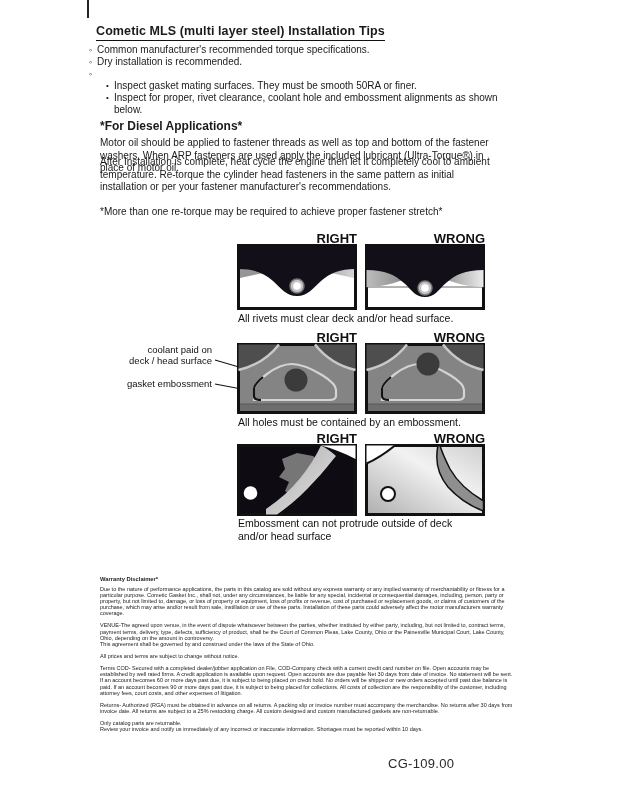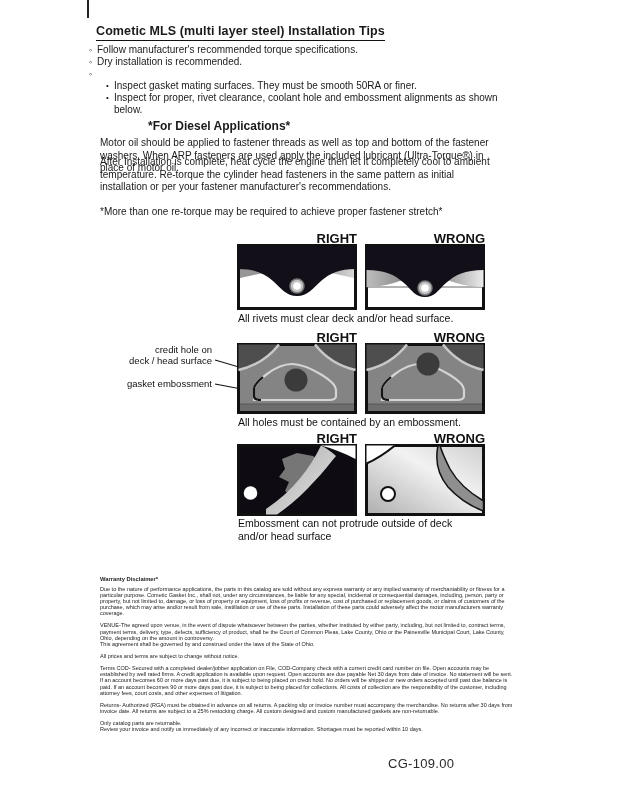--- a/index.html
+++ b/index.html
@@ -13,21 +13,21 @@
   #doc-title{left:96px;top:24px;font-size:12.5px;font-weight:bold;
     border-bottom:1.6px solid #111;padding-bottom:2px;letter-spacing:.1px;}
 
   .bullets{left:89px;top:44px;width:430px;font-size:10px;line-height:12px;}
   .bullet-row{display:flex;}
   .bullet-row.sub{margin-left:17px;}
   .bullet-marker{width:8px;flex:0 0 8px;font-size:9px;}
   .bullet-row.sub .bullet-marker{font-size:8px;}
 
   .h2{font-size:12px;font-weight:bold;}
-  #diesel-heading{left:100px;top:119px;margin-left:48px;}
+  #diesel-heading{left:100px;top:119px;}
   .para{left:100px;width:400px;font-size:10px;line-height:12.7px;}
   #diesel-para1{top:137px;}
   #diesel-para2{top:156px;}
   #diesel-note{top:206px;}
 
   .fig-label{width:120px;text-align:right;font-size:13px;color:#111;font-weight:bold;}
   .fig-caption{left:238px;width:260px;font-size:10.5px;line-height:13px;color:#111;}
 
   .figbox{display:block;}
 
@@ -49,21 +49,21 @@
 
 <div id="page">
 
   <div class="abs" id="corner-tick"></div>
 
   <div class="abs" id="doc-title">Cometic MLS (multi layer steel) Installation Tips</div>
 
   <div class="abs bullets">
     <div class="bullet-row">
       <span class="bullet-marker">◦</span>
-      <span>Follow manufacturer's recommended torque specifications.</span>
+      <span>Common manufacturer's recommended torque specifications.</span>
     </div>
     <div class="bullet-row">
       <span class="bullet-marker">◦</span>
       <span>Dry installation is recommended.</span>
     </div>
     <div class="bullet-row">
       <span class="bullet-marker">◦</span>
     </div>
     <div class="bullet-row sub">
       <span class="bullet-marker">•</span>
@@ -117,21 +117,21 @@
     <circle cx="60" cy="44" r="7" fill="#c4c4c4" stroke="#777" stroke-width="1.5"></circle>
     <circle cx="60" cy="44" r="3.8" fill="#ffffff"></circle>
   </svg>
 
   <div class="abs fig-caption" style="top:312px;">All rivets must clear deck and/or head surface.</div>
 
   <div class="abs fig-label" style="left:237px;top:330px;">RIGHT</div>
   <div class="abs fig-label" style="left:365px;top:330px;">WRONG</div>
 
   <div class="abs side-label" id="side-label-1">
-    <div>credit hole on</div>
+    <div>coolant paid on</div>
     <div>deck / head surface</div>
   </div>
   <div class="abs side-label" id="side-label-2">gasket embossment</div>
 
   <svg class="abs" id="leader-lines" width="100" height="48">
     <line x1="10" y1="8" x2="92" y2="32" stroke="#111" stroke-width="1.1"></line>
     <line x1="10" y1="32" x2="58" y2="41" stroke="#111" stroke-width="1.1"></line>
   </svg>
 
   <svg class="abs figbox" style="left:237px;top:343px;" width="120" height="71" viewBox="0 0 120 71">

